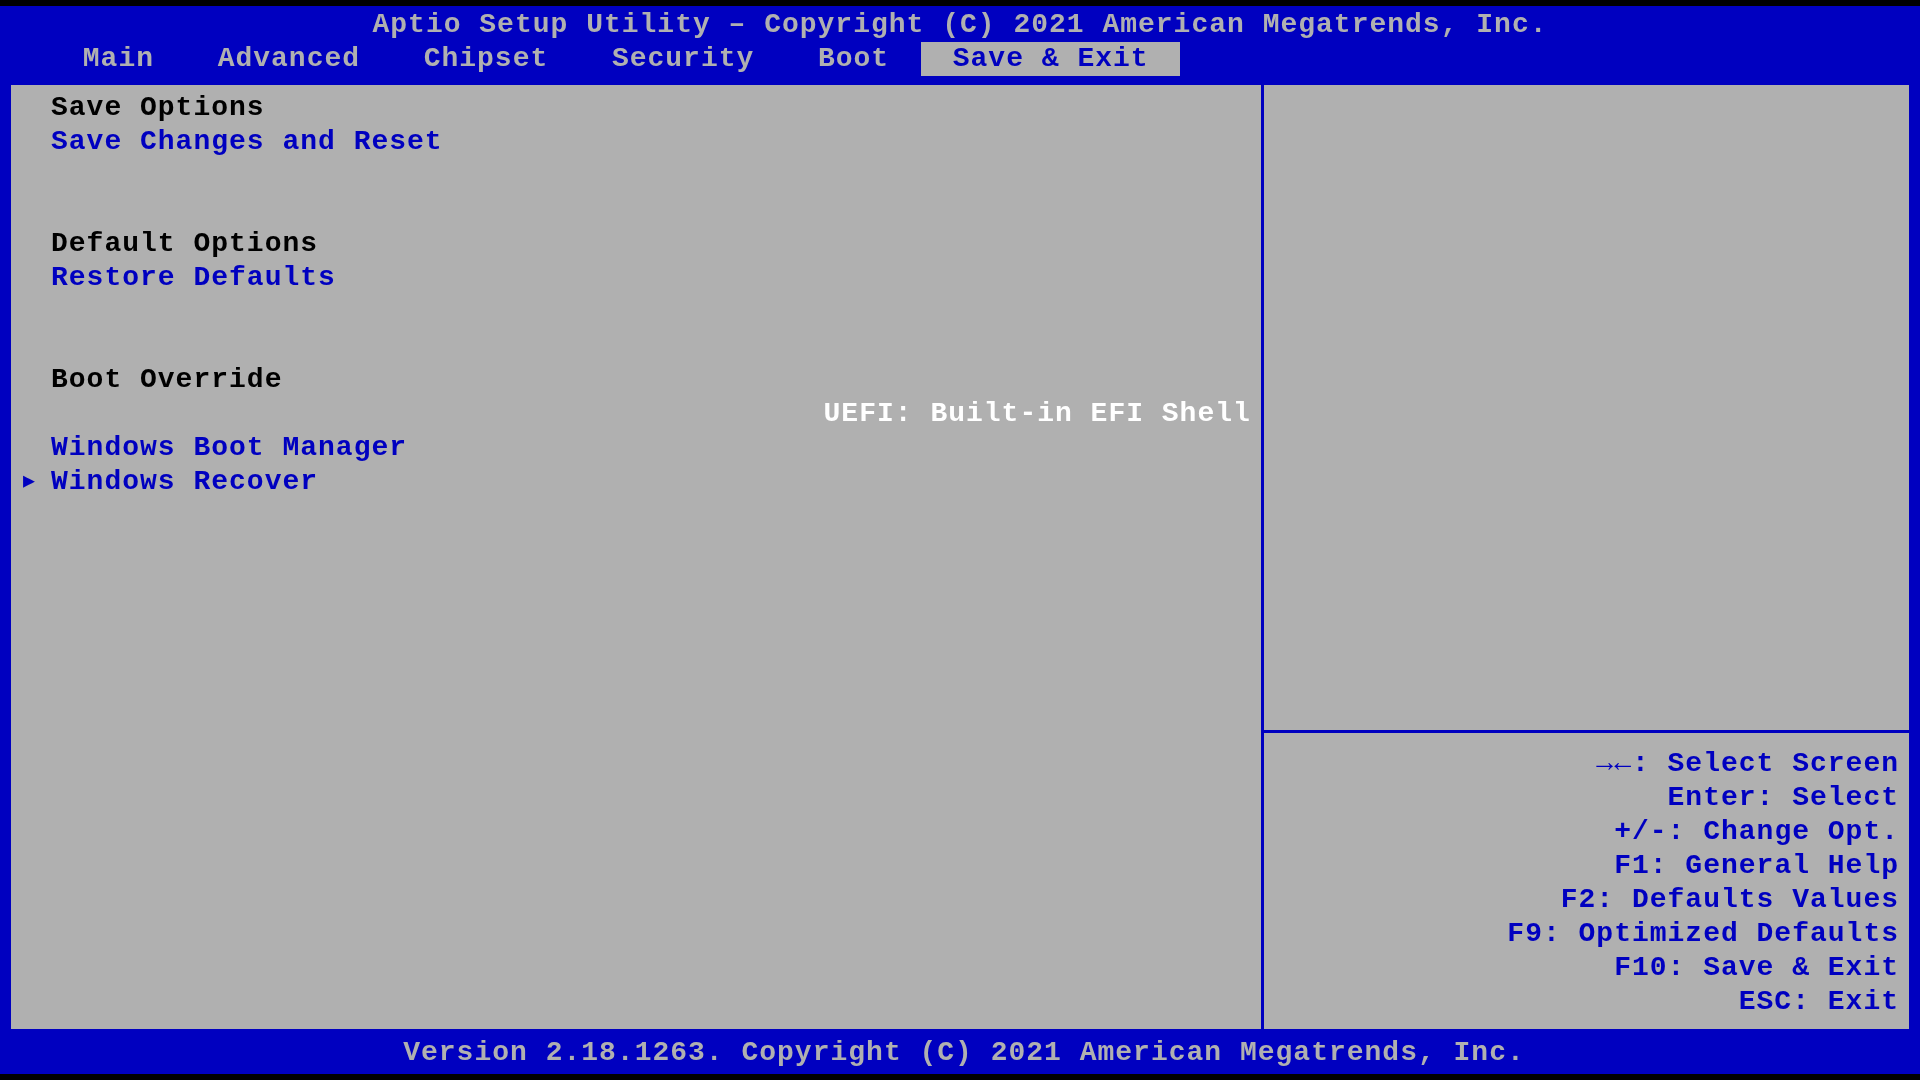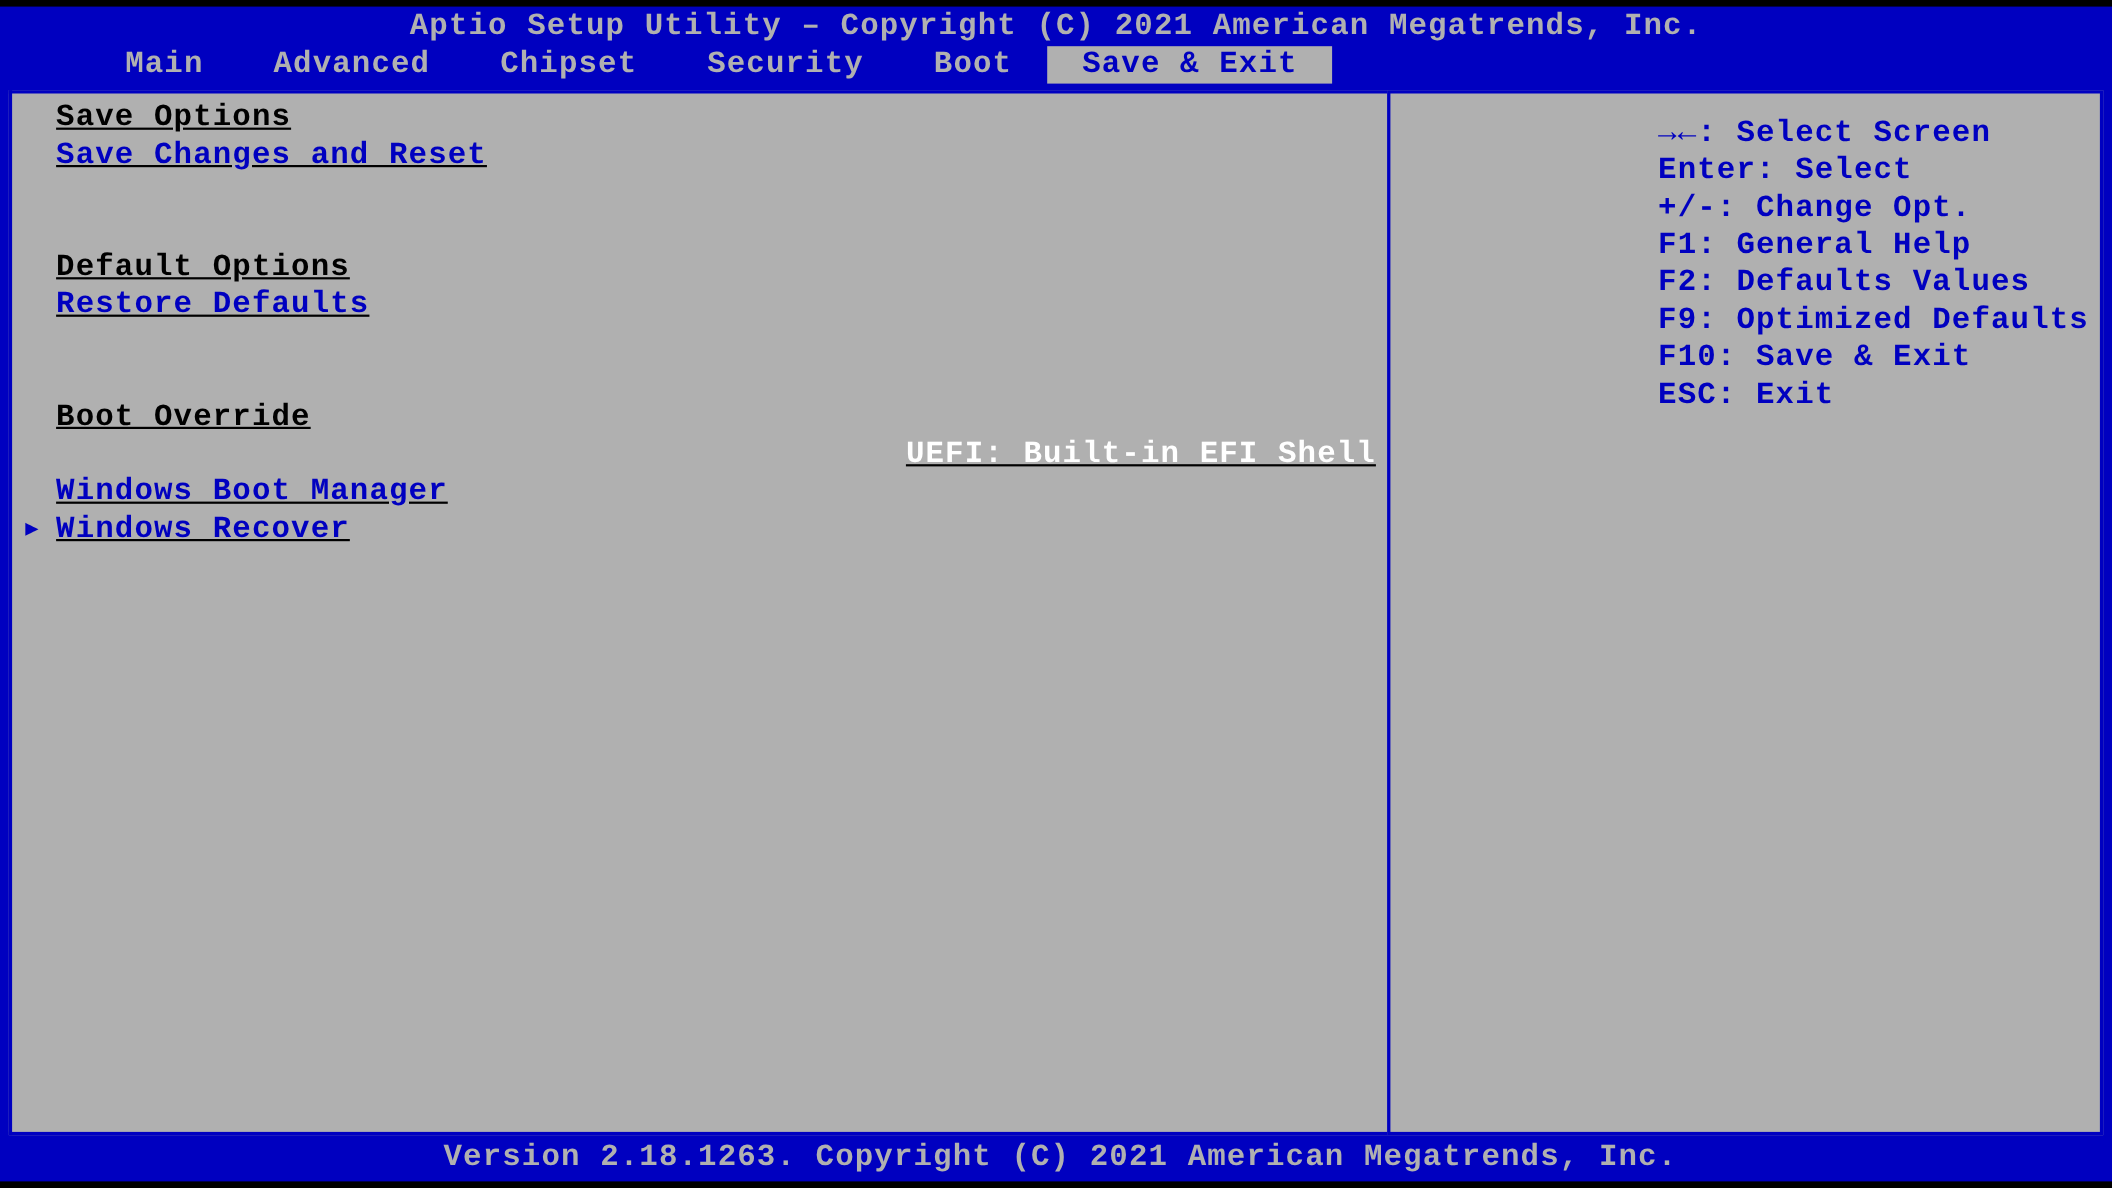--- a/index.html
+++ b/index.html
@@ -29,21 +29,21 @@
     background: var(--blue);
   }
   .title {
     color: var(--gray);
     text-align: center;
     padding: 2px 0 0 0;
     line-height: 34px;
   }
   .tabs {
     display: flex;
-    padding-left: 82px;
+    padding-left: 51px;
     line-height: 34px;
   }
   .tab {
     color: var(--gray);
     padding: 0 14px;
     white-space: pre;
   }
   .tab.active {
     background: var(--gray);
     color: var(--blue);
@@ -58,26 +58,27 @@
     display: flex;
   }
   .panel {
     border: 3px solid var(--blue);
     padding: 6px 10px 10px 40px;
     position: relative;
   }
   .panel.left {
     flex: 0 0 65.8%;
     border-right: none;
-    text-decoration: underline;
   }
   .panel.right {
     flex: 1;
     display: flex;
+    flex-direction: column;
     padding-left: 10px;
+    text-align: right;
   }
   .panel.right .upper { flex: 1; }
   .panel.right .divider {
     height: 3px;
     background: var(--blue);
     margin: 0 -10px;
   }
   .panel.right .help {
     padding-top: 14px;
   }

